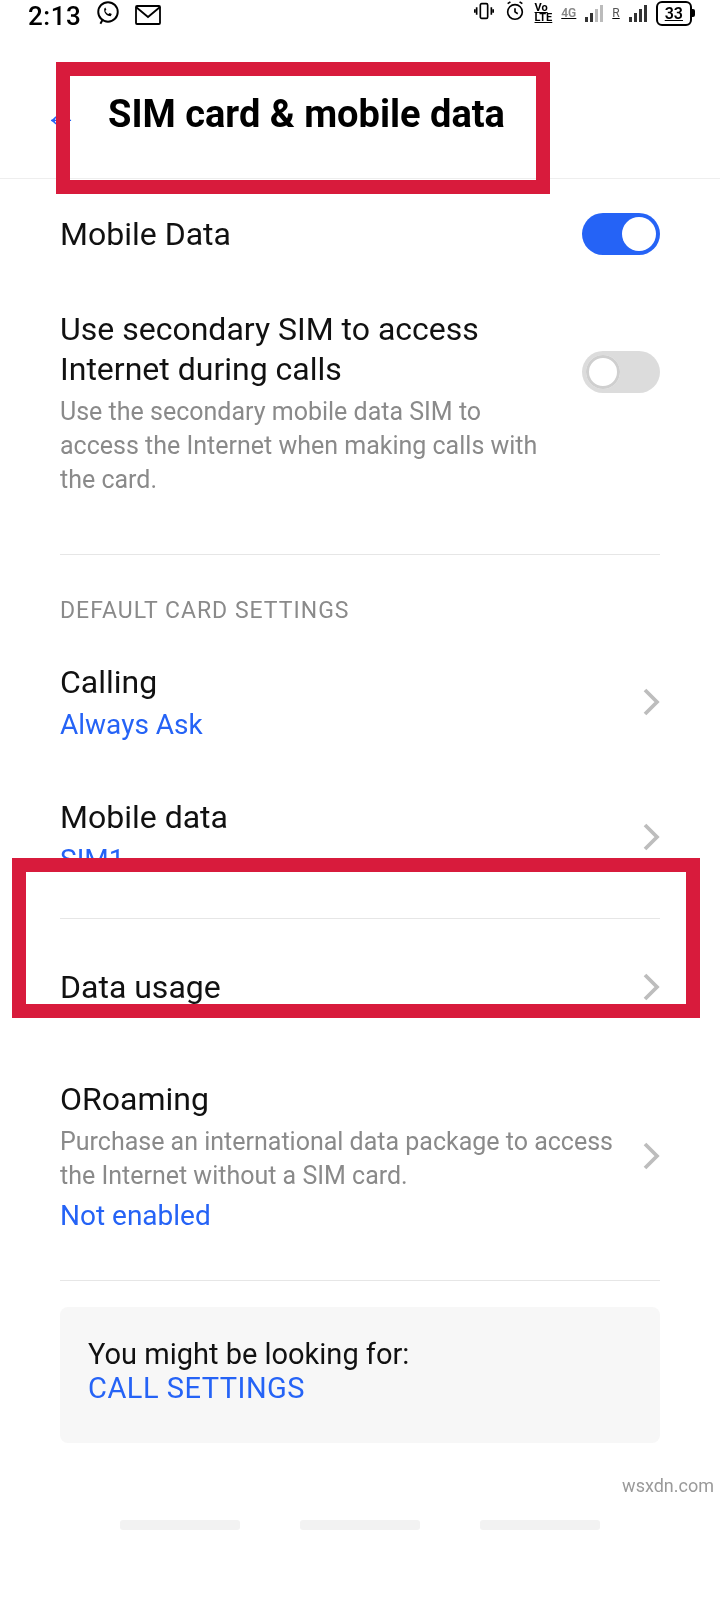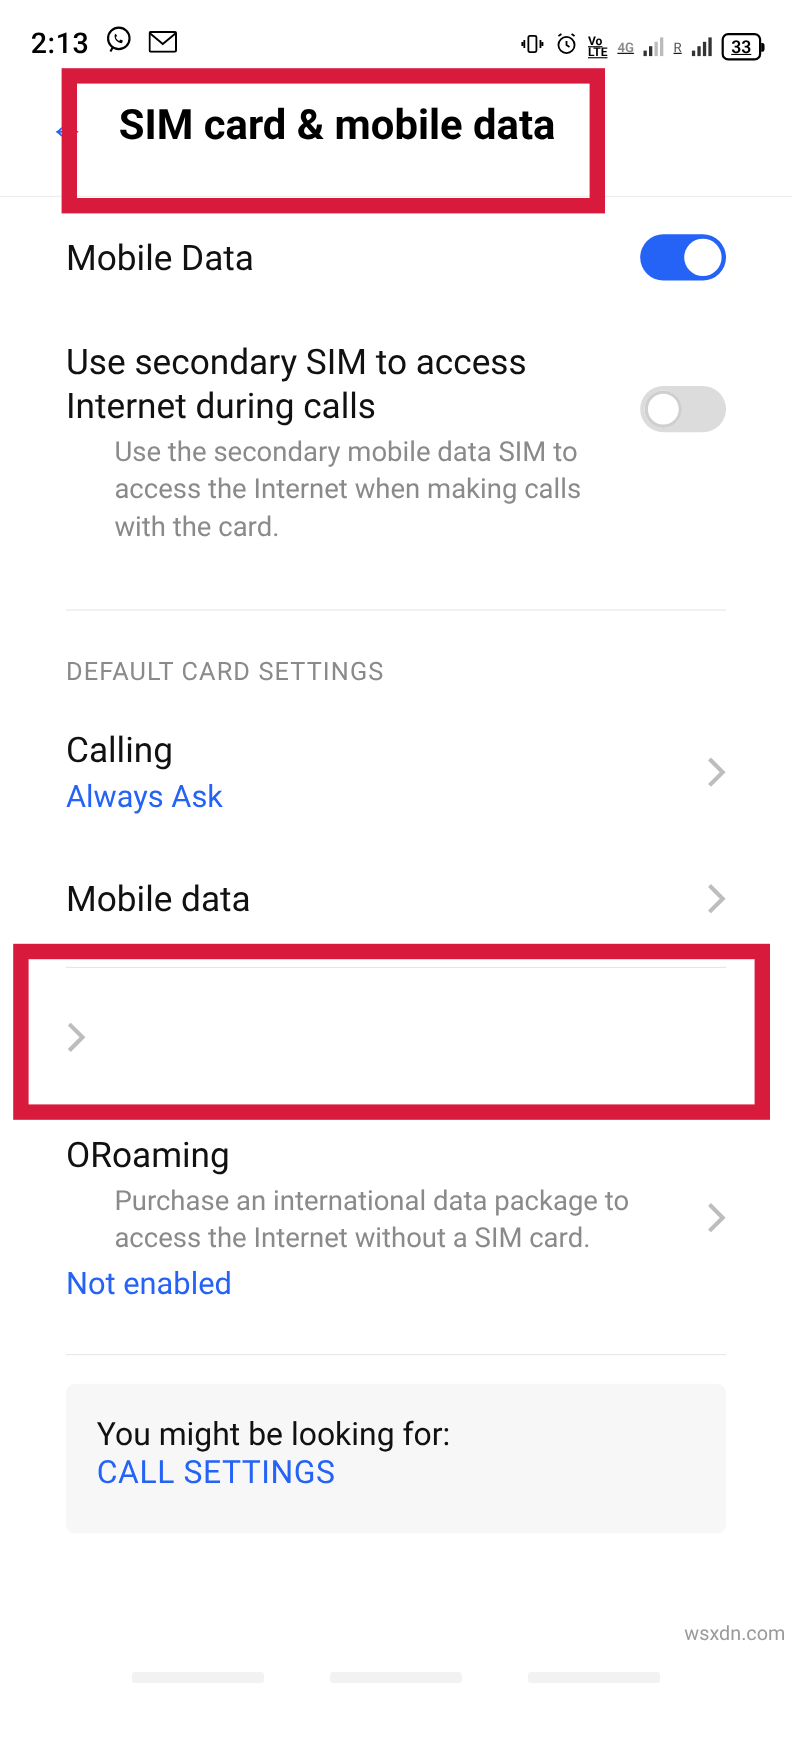--- a/index.html
+++ b/index.html
@@ -1,38 +1,38 @@
 <!DOCTYPE html>
 <html><head>
 <meta charset="utf-8">
 <style>
   * { box-sizing: border-box; margin: 0; padding: 0; }
   html, body { width: 720px; height: 1600px; font-family: -apple-system, "Segoe UI", Roboto, sans-serif; background: #fff; color: #000; position: relative; }
   
-  .status-bar { height: 56px; display: flex; align-items: flex-end; justify-content: space-between; padding: 0 28px; font-size: 26px; }
+  .status-bar { height: 56px; display: flex; align-items: flex-start; justify-content: space-between; padding: 0 28px; font-size: 26px; }
   .status-left { display: flex; align-items: center; gap: 14px; }
   .status-right { display: flex; align-items: center; gap: 9px; font-size: 18px; text-decoration: underline; }
   .clock { font-weight: 500; letter-spacing: 0.5px; }
   .batt { border: 2px solid #000; border-radius: 6px; padding: 1px 7px; font-size: 16px; font-weight: 600; position: relative; }
   .batt::after { content:""; position:absolute; right:-5px; top:50%; transform:translateY(-50%); width:3px; height:8px; background:#000; border-radius:0 2px 2px 0;}
   .sig { display:inline-flex; align-items:flex-end; gap:2px;}
   .sig i{ width:3px; background:#333; display:inline-block;}
   .sig i:nth-child(1){height:5px}.sig i:nth-child(2){height:9px}.sig i:nth-child(3){height:13px}.sig i:nth-child(4){height:17px}
   .sig.dim i:nth-child(3),.sig.dim i:nth-child(4){background:#bbb;}
   
   .header { display: flex; align-items: center; padding: 36px 44px 42px 44px; border-bottom: 1px solid #eee; position: relative; }
   .back-arrow { color:#2563f6; font-size:34px; margin-right:30px; line-height:1;}
   .page-title { font-size: 38px; font-weight: 700; }
   
   .content { padding: 0 60px; }
   .row { display: flex; align-items: center; justify-content: space-between; padding: 34px 0; }
   .row-nav { display: flex; align-items: center; justify-content: space-between; padding: 28px 0; }
   .row-text { flex: 1; min-width: 0; padding-right: 16px; }
   .row-title { font-size: 32px; color: #111; line-height: 1.25; }
-  .row-sub { font-size: 25px; color: #8a8a8a; line-height: 1.35; margin-top: 6px; margin-left: 44px; }
+  .row-sub { font-size: 25px; color: #8a8a8a; line-height: 1.35; margin-top: 6px; }
   .row-val { font-size: 28px; color: #2563f6; margin-top: 6px; }
   .chev { color:#bdbdbd; flex: 0 0 auto; }
   .chev svg{width:18px;height:30px;display:block;}
   
   .toggle { width:78px; height:42px; border-radius:21px; position:relative; flex:0 0 auto;}
   .toggle .knob{ position:absolute; top:4px; width:34px; height:34px; border-radius:50%; background:#fff;}
   .toggle.on{ background:#2563f6;} .toggle.on .knob{ right:4px;}
   .toggle.off{ background:#dcdcdc;} .toggle.off .knob{ left:4px; box-shadow:inset 0 0 0 3px #cfcfcf;}
   
   .divider { height:1px; background:#e6e6e6; margin: 18px 0 0 0;}
@@ -144,31 +144,35 @@
     <span class="chev">
         <svg viewBox="0 0 12 20" fill="none" stroke="currentColor" stroke-width="2.5">
           <path d="M2 2l8 8-8 8"></path>
         </svg>
       </span>
   </div>
 
   <div class="row-nav">
     <div class="row-text">
       <div class="row-title">Mobile data</div>
+      <div class="row-val">SIM1</div>
     </div>
     <span class="chev">
         <svg viewBox="0 0 12 20" fill="none" stroke="currentColor" stroke-width="2.5">
           <path d="M2 2l8 8-8 8"></path>
         </svg>
       </span>
   </div>
 
   <div class="divider" style="margin-top:14px;"></div>
 
   <div class="row-nav" style="padding:48px 0;">
+    <div class="row-text">
+      <div class="row-title">Data usage</div>
+    </div>
     <span class="chev">
         <svg viewBox="0 0 12 20" fill="none" stroke="currentColor" stroke-width="2.5">
           <path d="M2 2l8 8-8 8"></path>
         </svg>
       </span>
   </div>
 
   <div class="row-nav" style="align-items:center;padding:24px 0 30px 0;">
     <div class="row-text">
       <div class="row-title">ORoaming</div>

